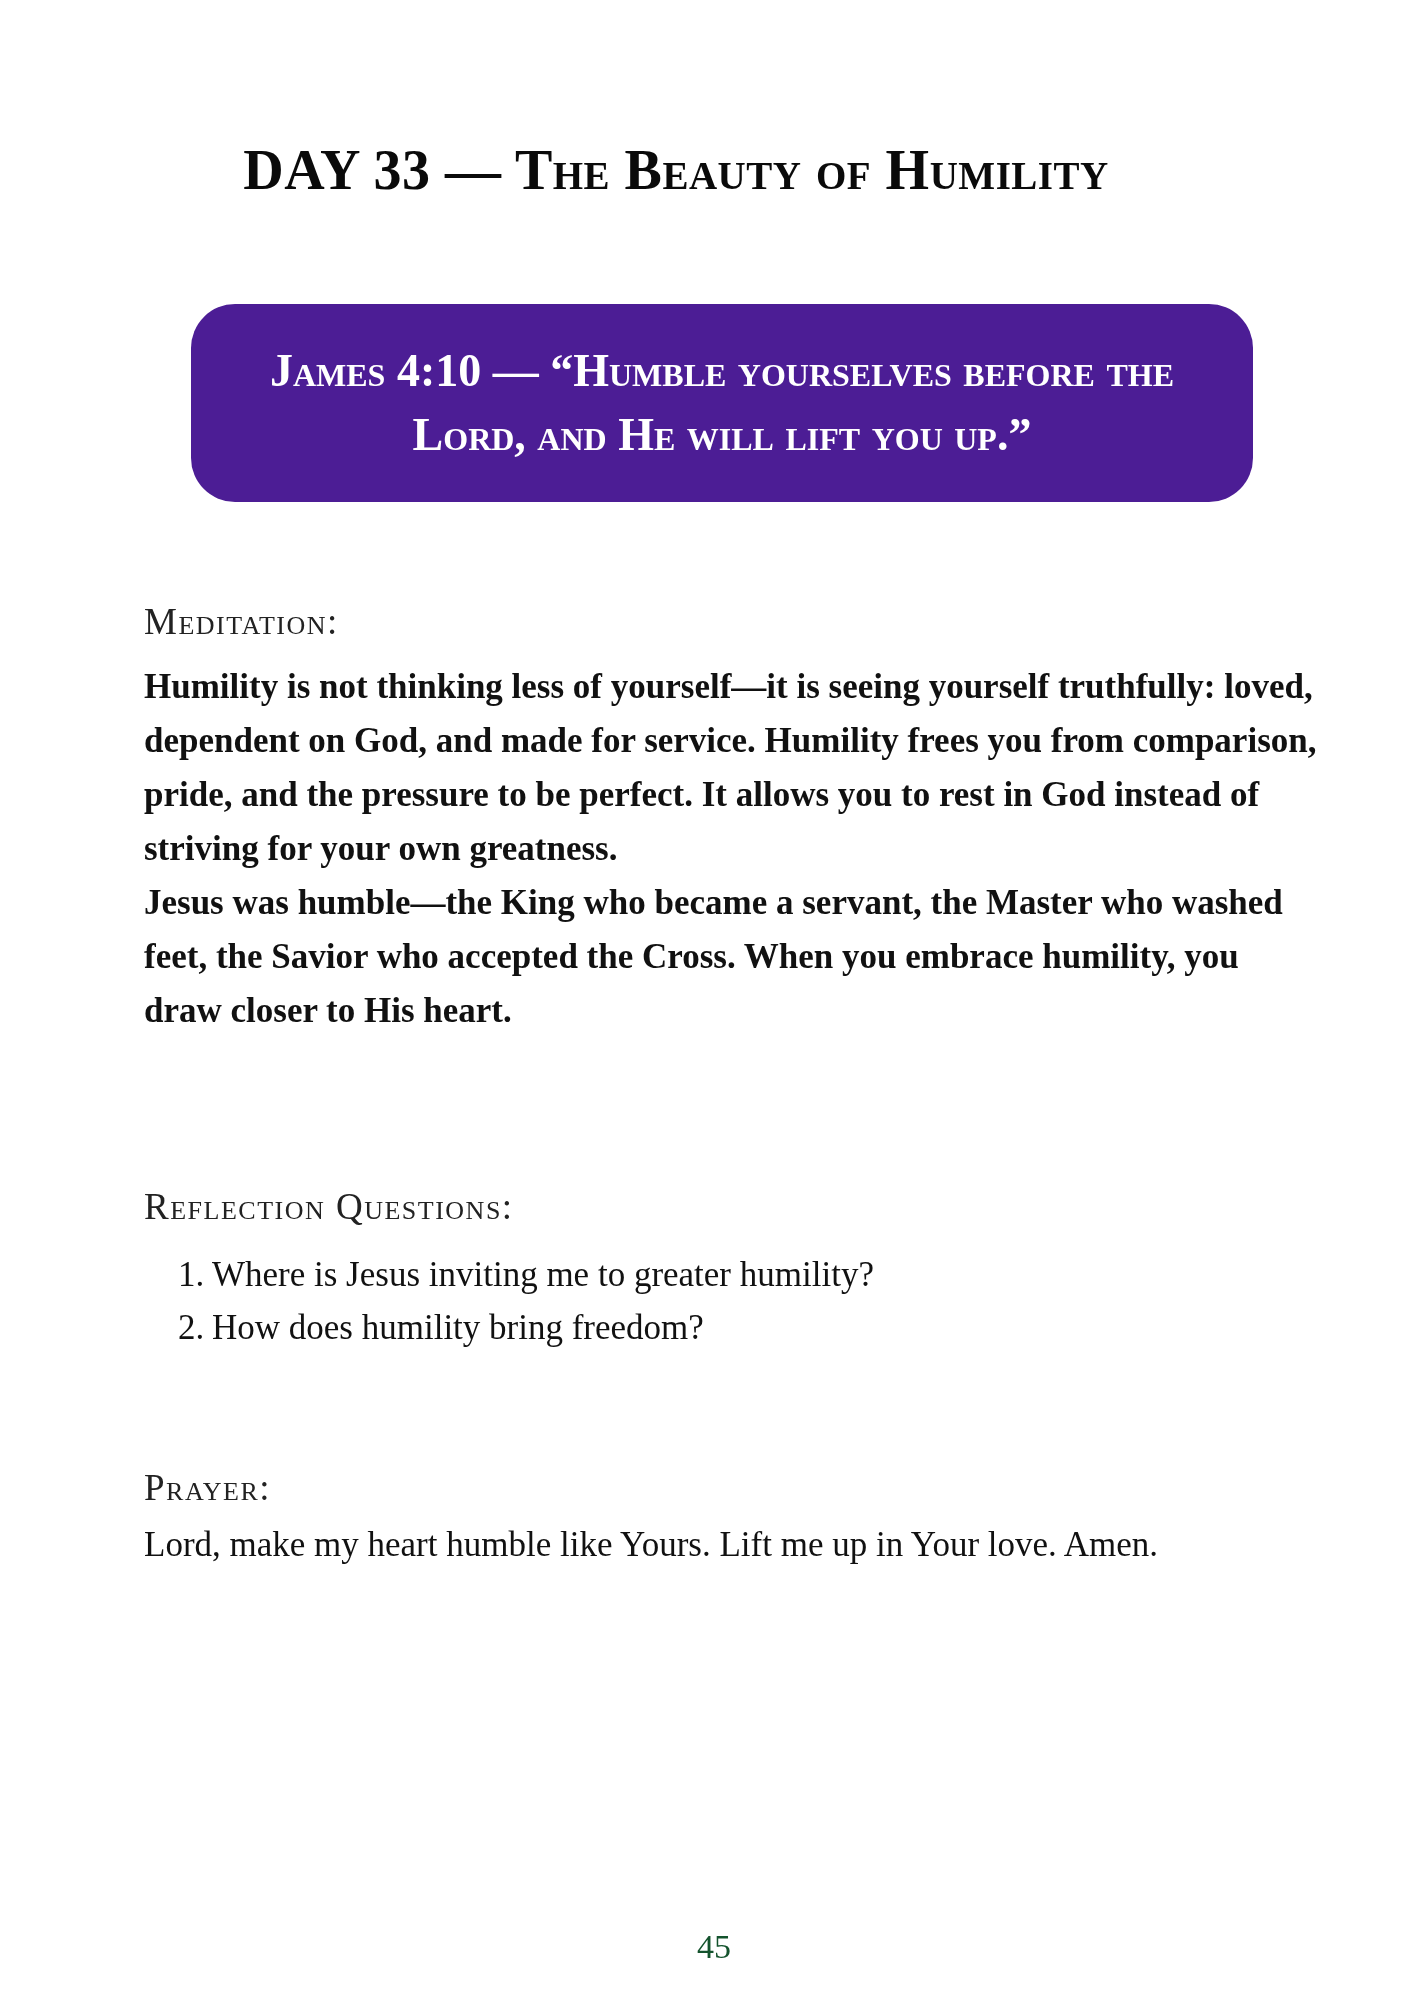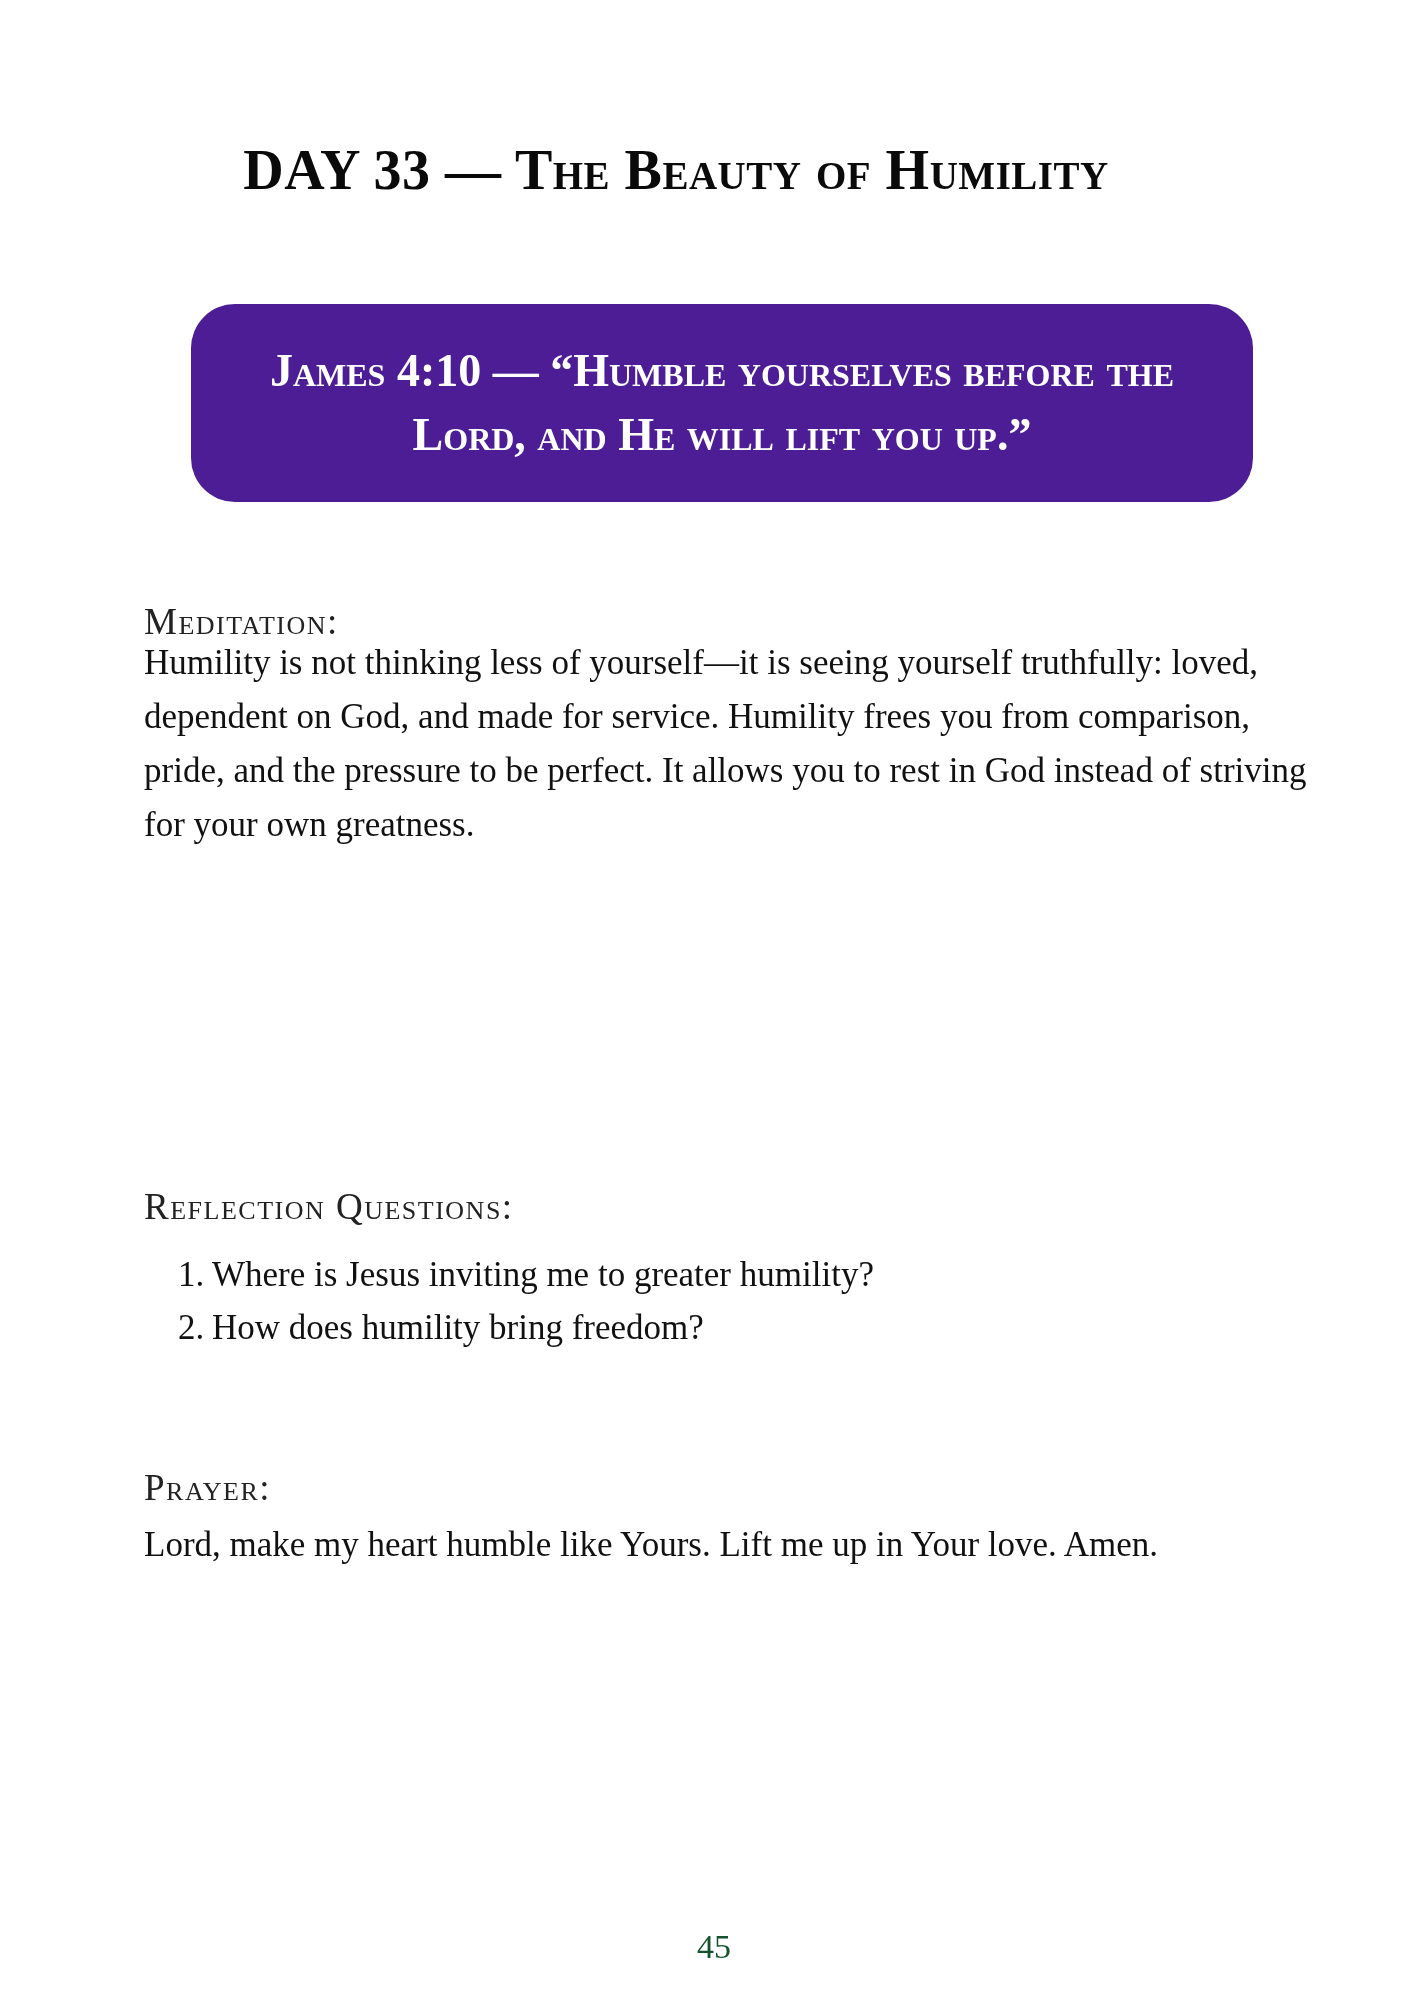--- a/index.html
+++ b/index.html
@@ -28,22 +28,23 @@
 </head>
 <body>
 
 <h1 class="page-title">DAY 33 — The Beauty of Humility</h1>
 
 <div class="verse-box" style="background:#4c1d95;">
   <p class="verse-text">James 4:10 — “Humble yourselves before the Lord, and He will lift you up.”</p>
 </div>
 
 <h2 class="section-label" style="top:600px;">Meditation:</h2>
-<div class="body-text" style="top:636px;">
+<div class="body-text" style="top:660px;font-weight:bold;">
   <p class="para">Humility is not thinking less of yourself—it is seeing yourself truthfully: loved, dependent on God, and made for service. Humility frees you from comparison, pride, and the pressure to be perfect. It allows you to rest in God instead of striving for your own greatness.</p>
+  <p class="para">Jesus was humble—the King who became a servant, the Master who washed feet, the Savior who accepted the Cross. When you embrace humility, you draw closer to His heart.</p>
 </div>
 
 <h2 class="section-label" style="top:1185px;">Reflection Questions:</h2>
 <ol class="q-list" style="top:1248px;">
   <li class="q-item">
     <span class="q-num">1.</span>
     <span>Where is Jesus inviting me to greater humility?</span>
   </li>
   <li class="q-item">
     <span class="q-num">2.</span>

